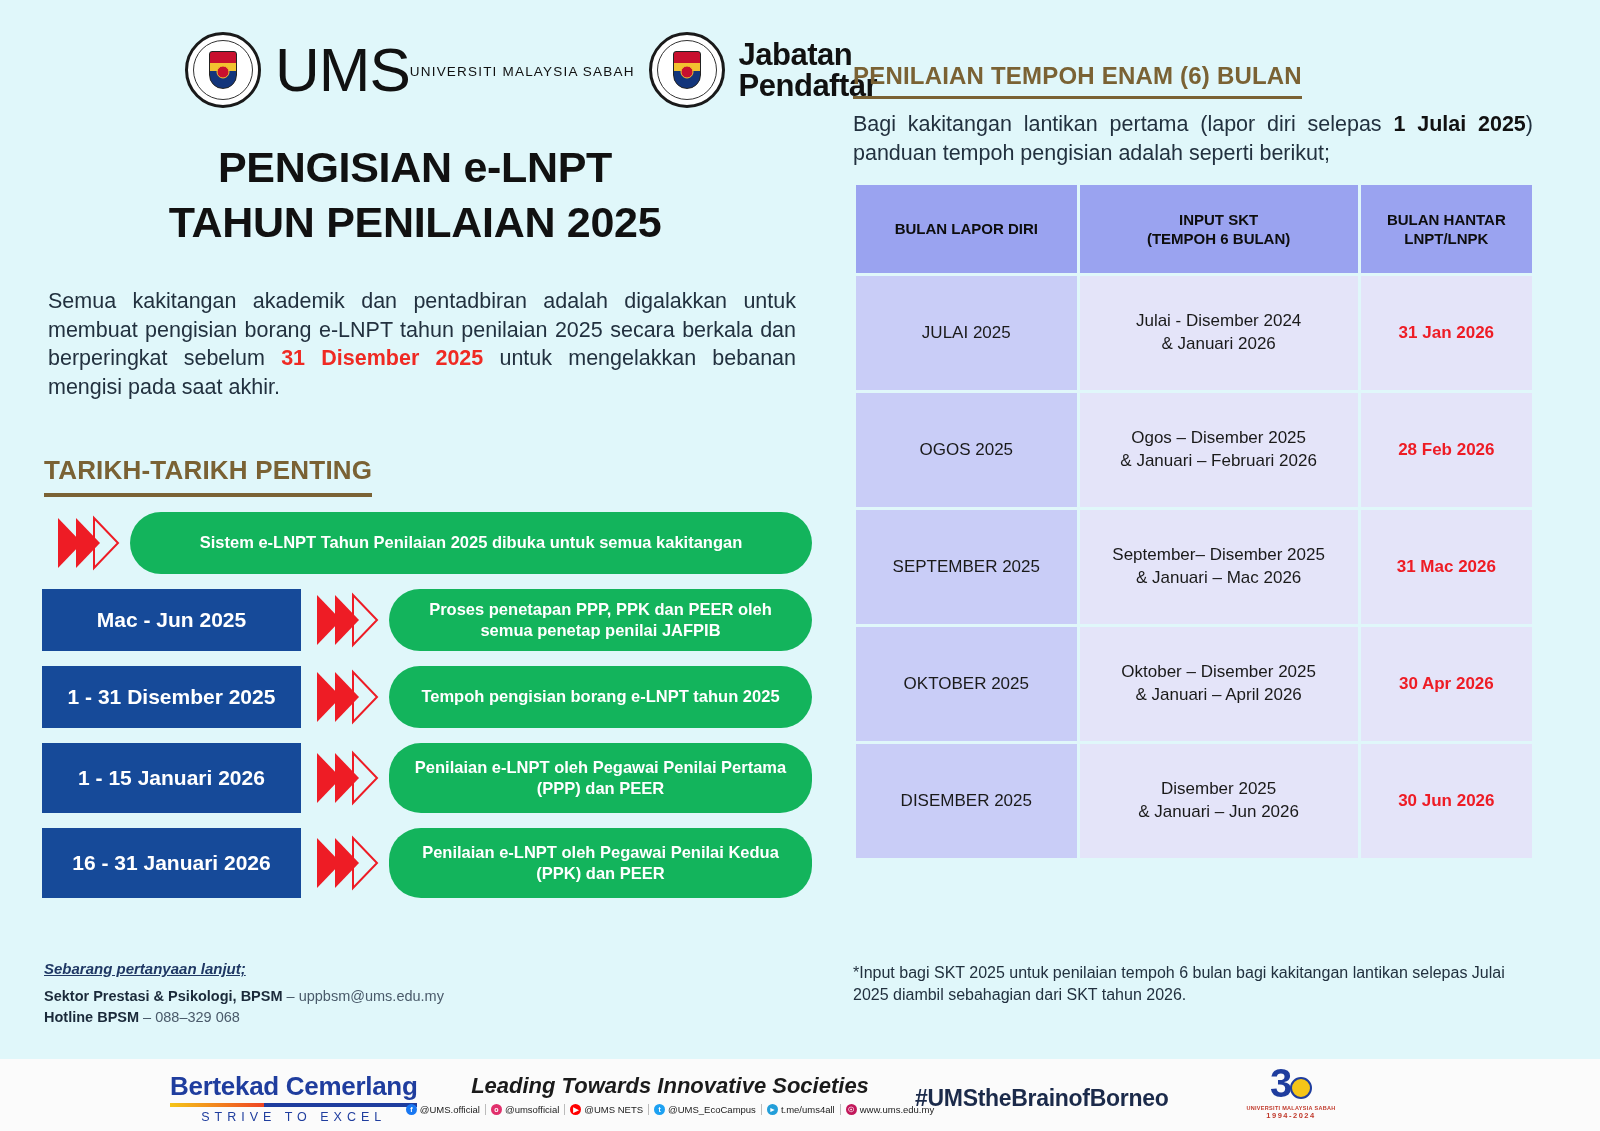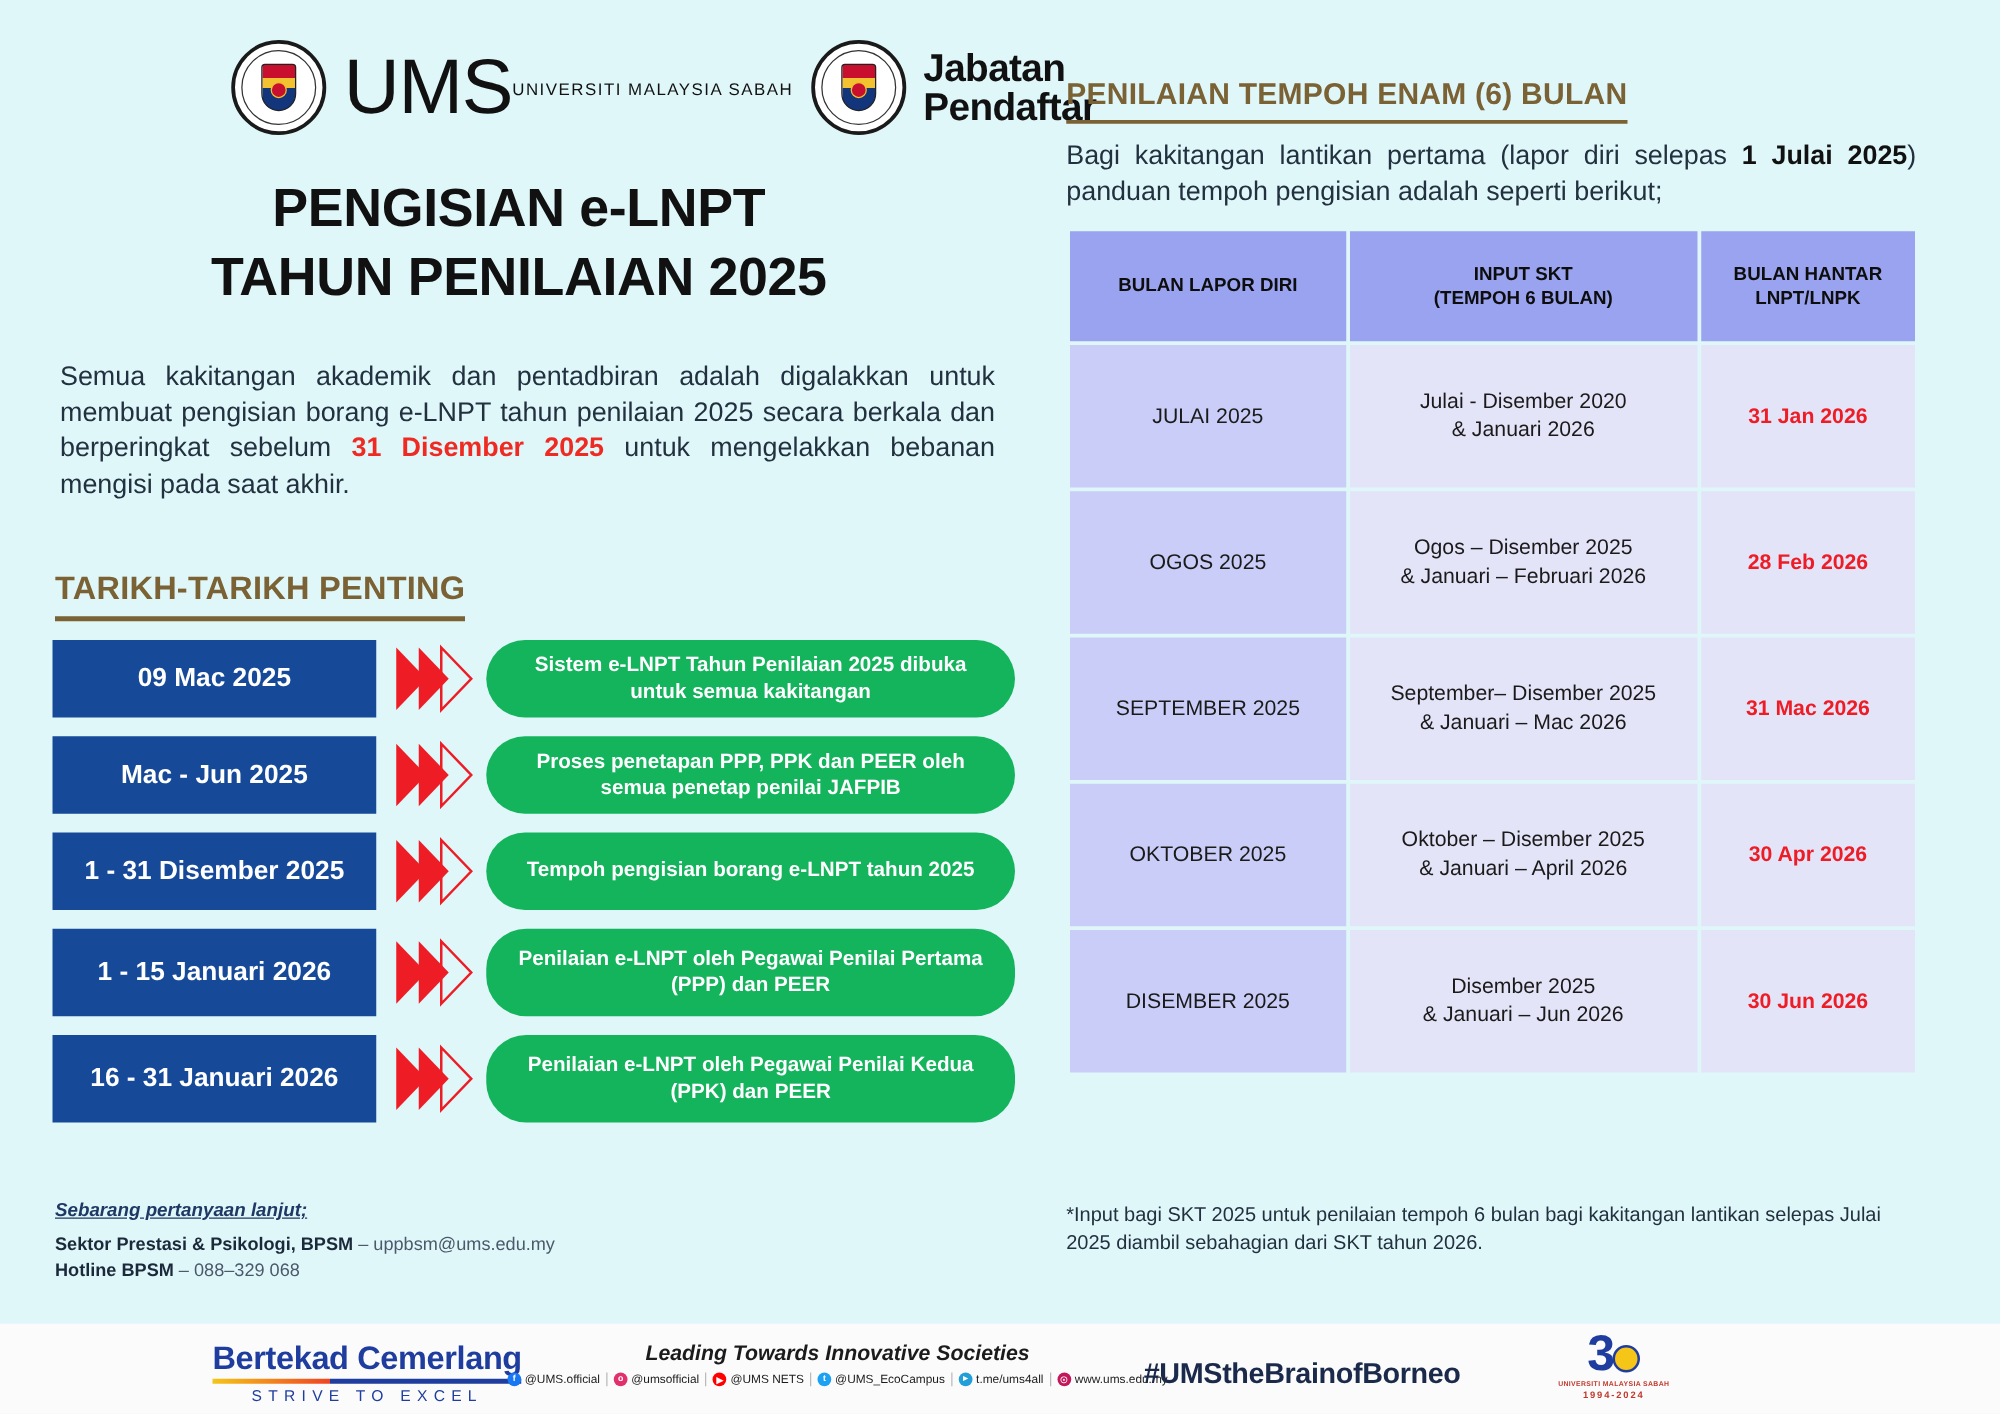--- a/index.html
+++ b/index.html
@@ -204,21 +204,21 @@
   }
   .bertekad-sub {
     font-size: 12.5px; letter-spacing: 5px; color: #1f3d9e;
     margin-top: 3px;
   }
   .leading-block {
     position: absolute; left: 470px; top: 14px;
     width: 400px; text-align: center;
   }
   .leading-title {
-    font-size: 17px; font-style: italic; font-weight: bold; color: #1b1b1b;
+    font-size: 22px; font-style: italic; font-weight: bold; color: #1b1b1b;
   }
   .social-row {
     display: flex; align-items: center; justify-content: center;
     gap: 0px; margin-top: 5px;
     font-size: 9.5px; color: #1b1b1b;
   }
   .social-item {
     display: flex; align-items: center; gap: 3px;
     padding: 0 5px;
     border-right: 1px solid #bbb;
@@ -289,21 +289,20 @@
     <div>TAHUN PENILAIAN 2025</div>
   </div>
 
   <div class="intro-para"><span>Semua kakitangan akademik dan pentadbiran adalah digalakkan untuk membuat pengisian borang e-LNPT tahun penilaian 2025 secara berkala dan berperingkat sebelum </span><span class="hl">31 Disember 2025</span><span> untuk mengelakkan bebanan mengisi pada saat akhir.</span></div>
 
   <div class="sect-head-left">TARIKH-TARIKH PENTING</div>
 
   <div class="timeline">
 
     <div class="tl-row">
-      <div class="tl-date">09 Mac 2025</div>
       <div class="tl-arrow">
         <svg width="68" height="56" viewBox="0 0 68 56">
           <path d="M2,3 L26,28 L2,53 Z" fill="#ee1c25"></path>
           <path d="M20,3 L44,28 L20,53 Z" fill="#ee1c25"></path>
           <path d="M38,3 L62,28 L38,53 Z" fill="none" stroke="#ee1c25" stroke-width="2"></path>
         </svg>
       </div>
       <div class="tl-pill">Sistem e-LNPT Tahun Penilaian 2025 dibuka untuk semua kakitangan</div>
     </div>
 
@@ -380,21 +379,21 @@
         <th class="c3">
           <div>BULAN HANTAR</div>
           <div>LNPT/LNPK</div>
         </th>
       </tr>
     </thead>
     <tbody>
       <tr>
         <td class="col1">JULAI 2025</td>
         <td class="col2">
-          <div>Julai - Disember 2020</div>
+          <div>Julai - Disember 2024</div>
           <div>&amp; Januari 2026</div>
         </td>
         <td class="col3">31 Jan 2026</td>
       </tr>
       <tr>
         <td class="col1">OGOS 2025</td>
         <td class="col2">
           <div>Ogos – Disember 2025</div>
           <div>&amp; Januari – Februari 2026</div>
         </td>

